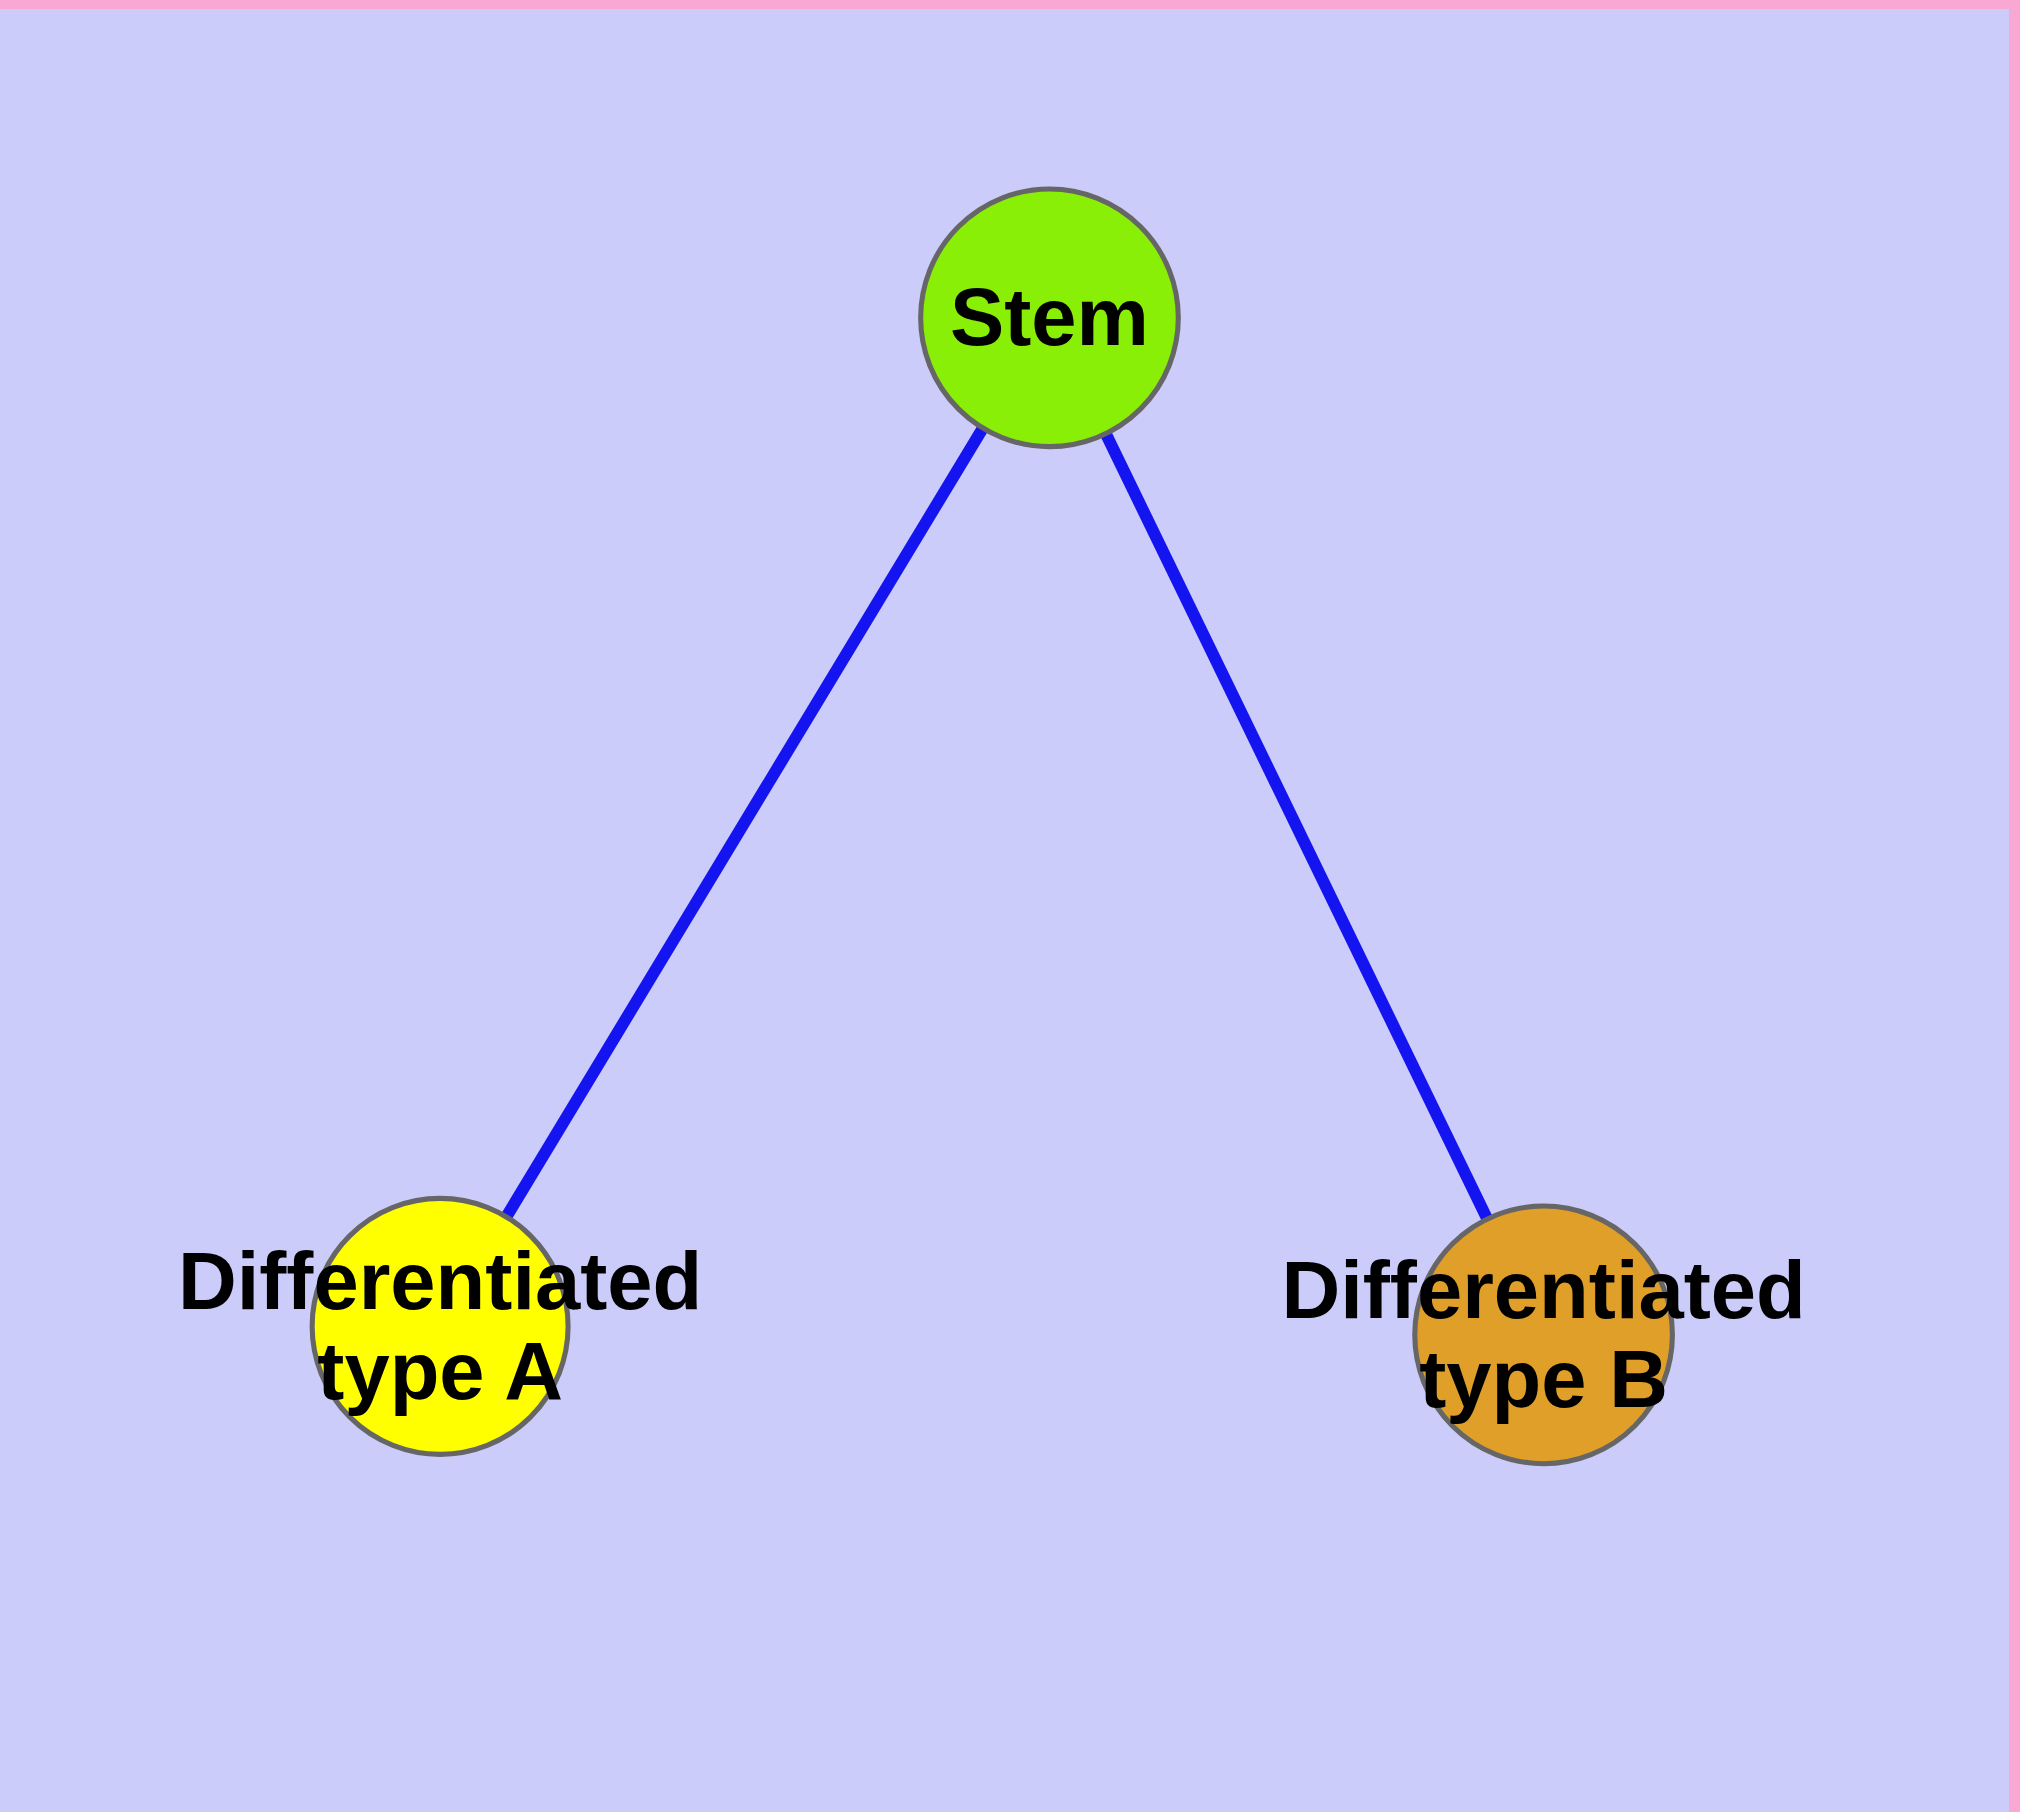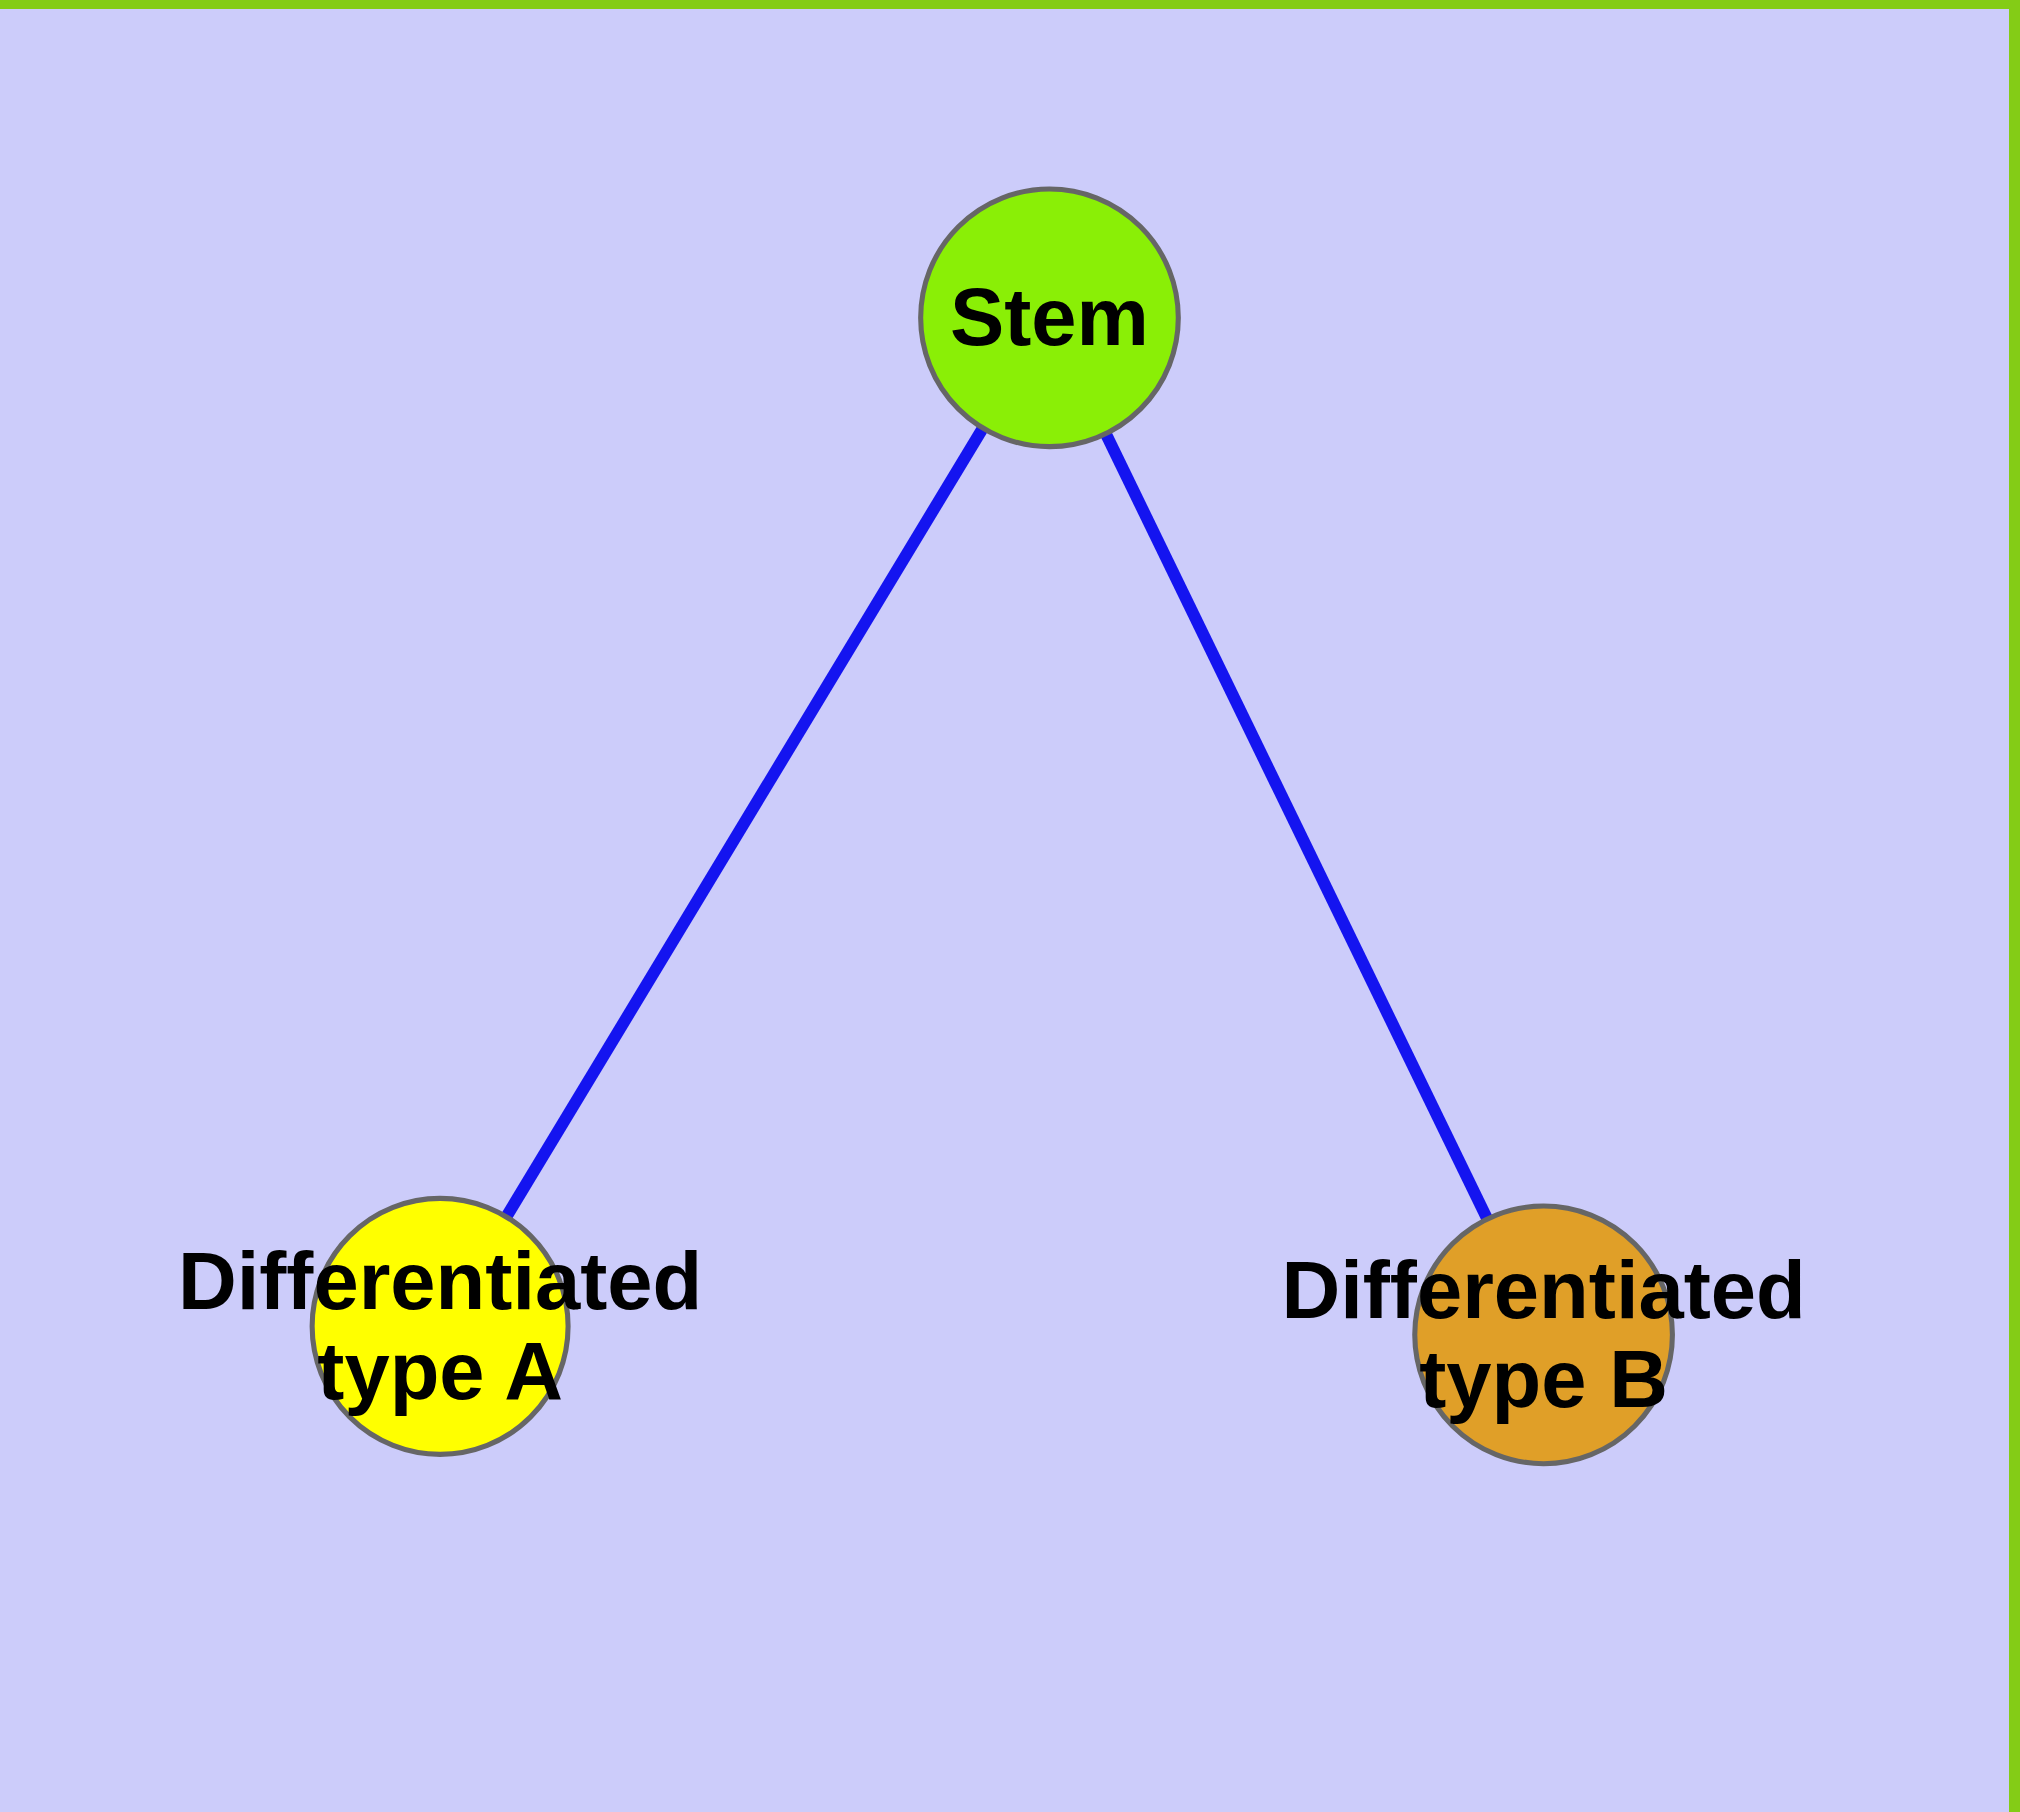--- a/index.html
+++ b/index.html
@@ -32,21 +32,21 @@
   }
   .node-label {
     font-weight: bold;
     fill: #000000;
     font-family: "Liberation Sans", sans-serif;
   }
 </style>
 </head>
 <body>
 
-<div id="canvas" style="background: #84cc16;">
+<div id="canvas" style="background: #f9a8d4;">
   <div id="plot-area" style="background: rgb(204, 204, 250);"></div>
 
   <svg id="graph-svg" viewBox="0 0 2384 2138">
 
     <g>
       <line class="edge" id="edge0" x1="1159.3950856404895" y1="505.0971461582998" x2="597.0877767650401" y2="1435.7587561190576" stroke="#1414f0" stroke-width="14" stroke-linecap="butt"></line>
       <line class="edge" id="edge1" x1="1304.42257122519" y1="511.71884300210627" x2="1754.57742877481" y2="1438.2811569978937" stroke="#1414f0" stroke-width="14" stroke-linecap="butt"></line>
     </g>
 
     <g>

